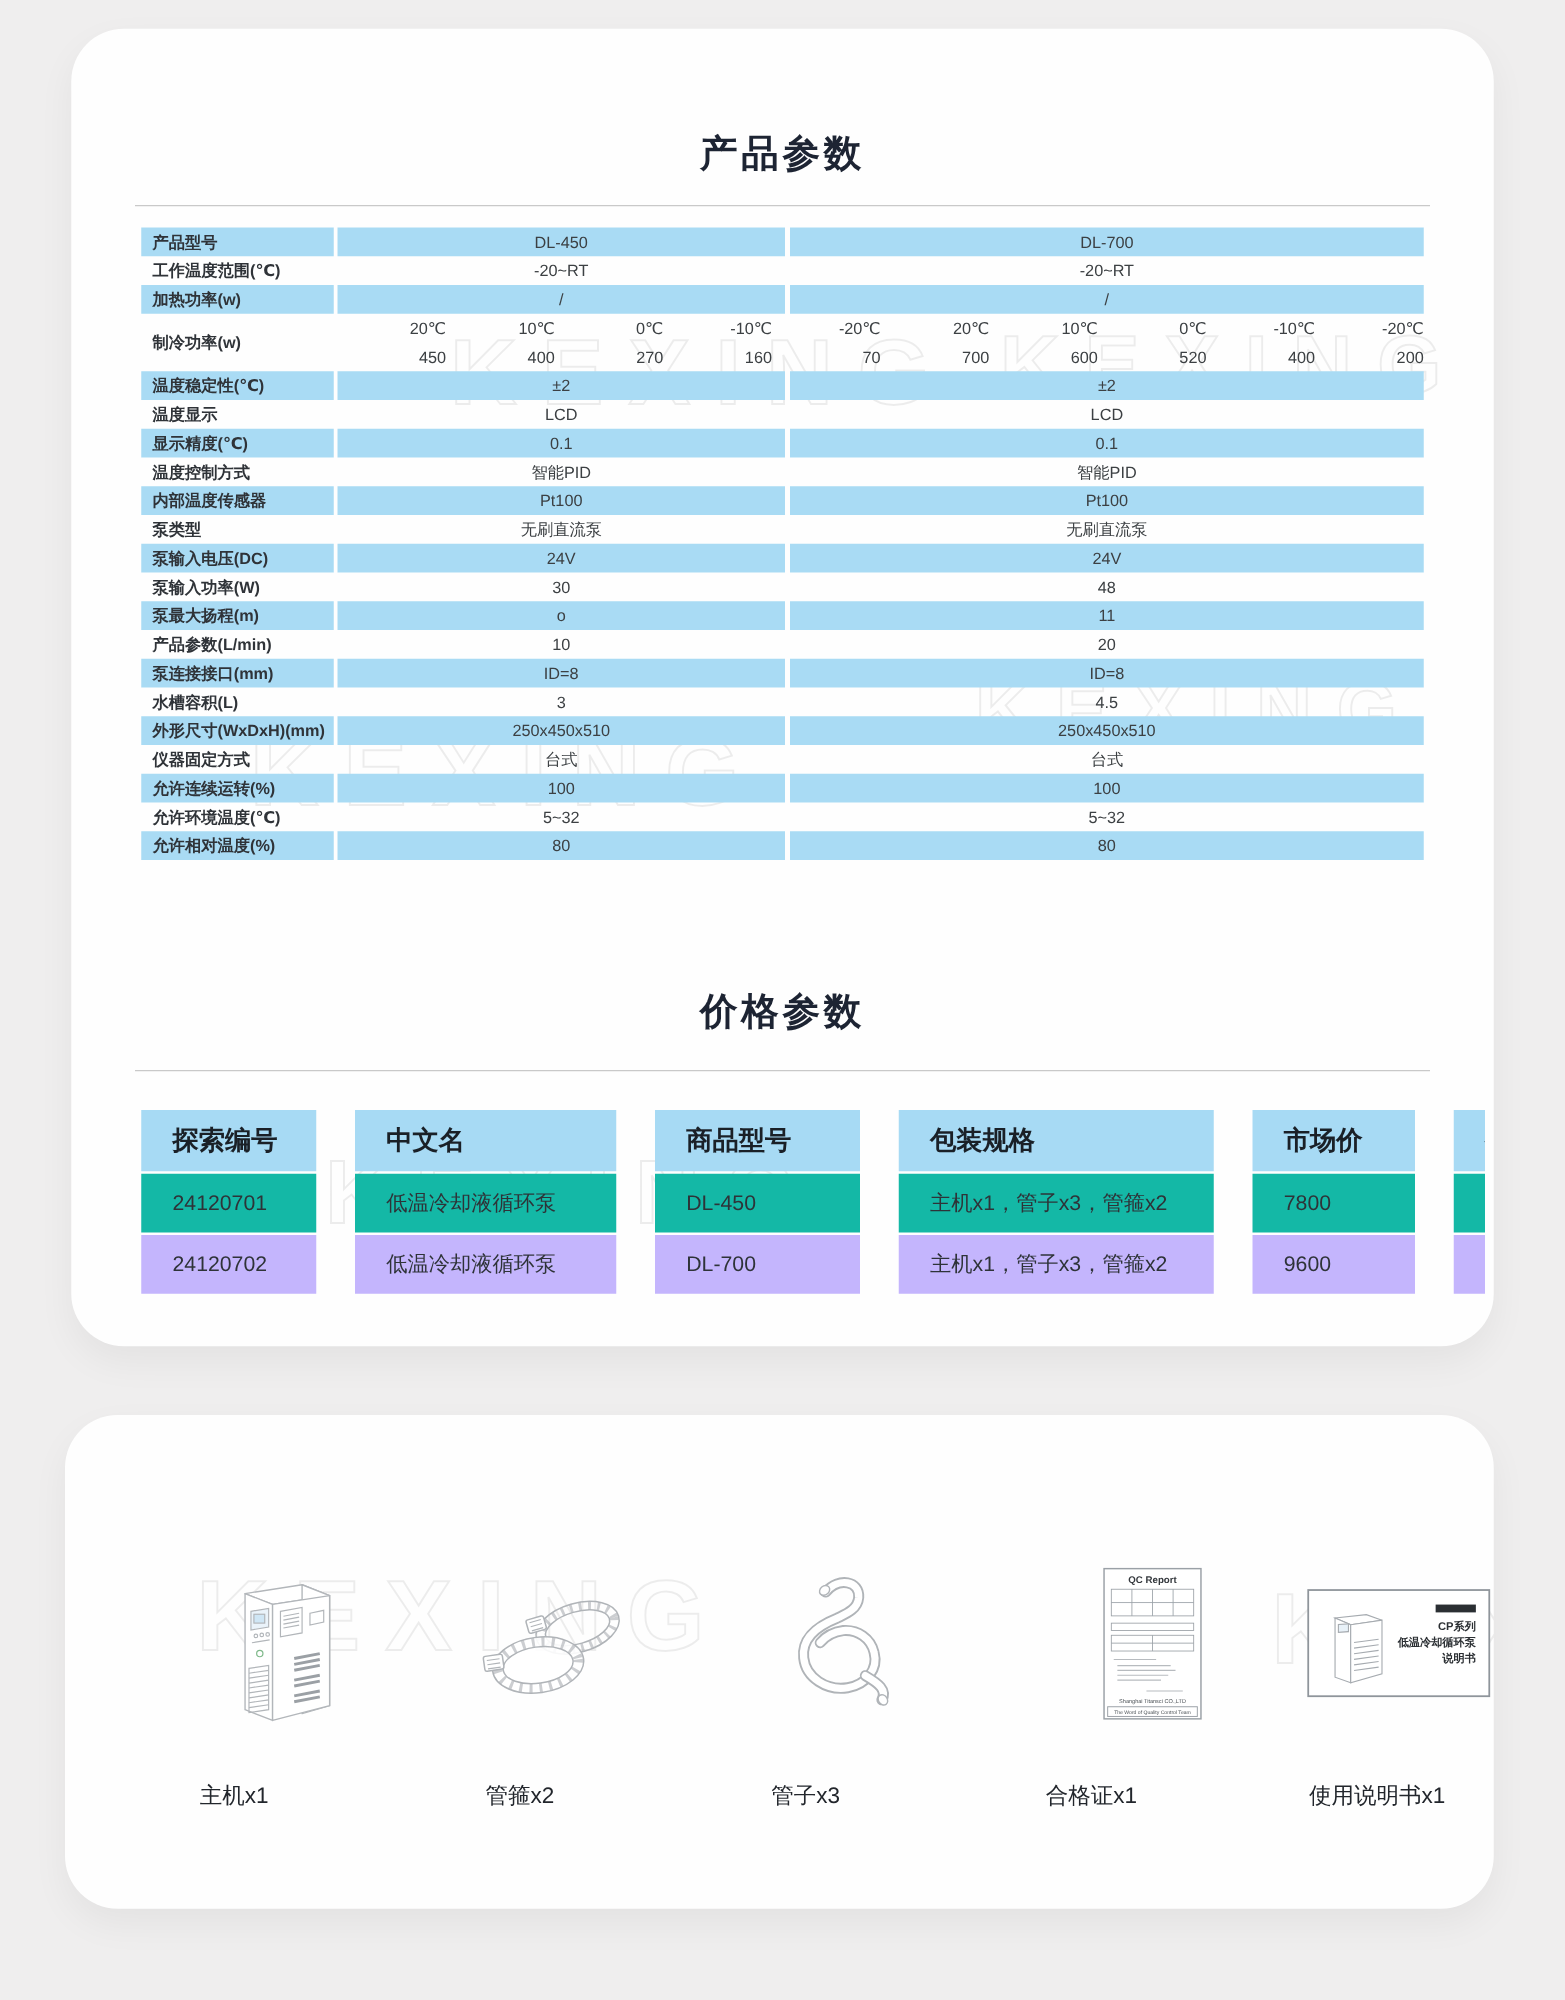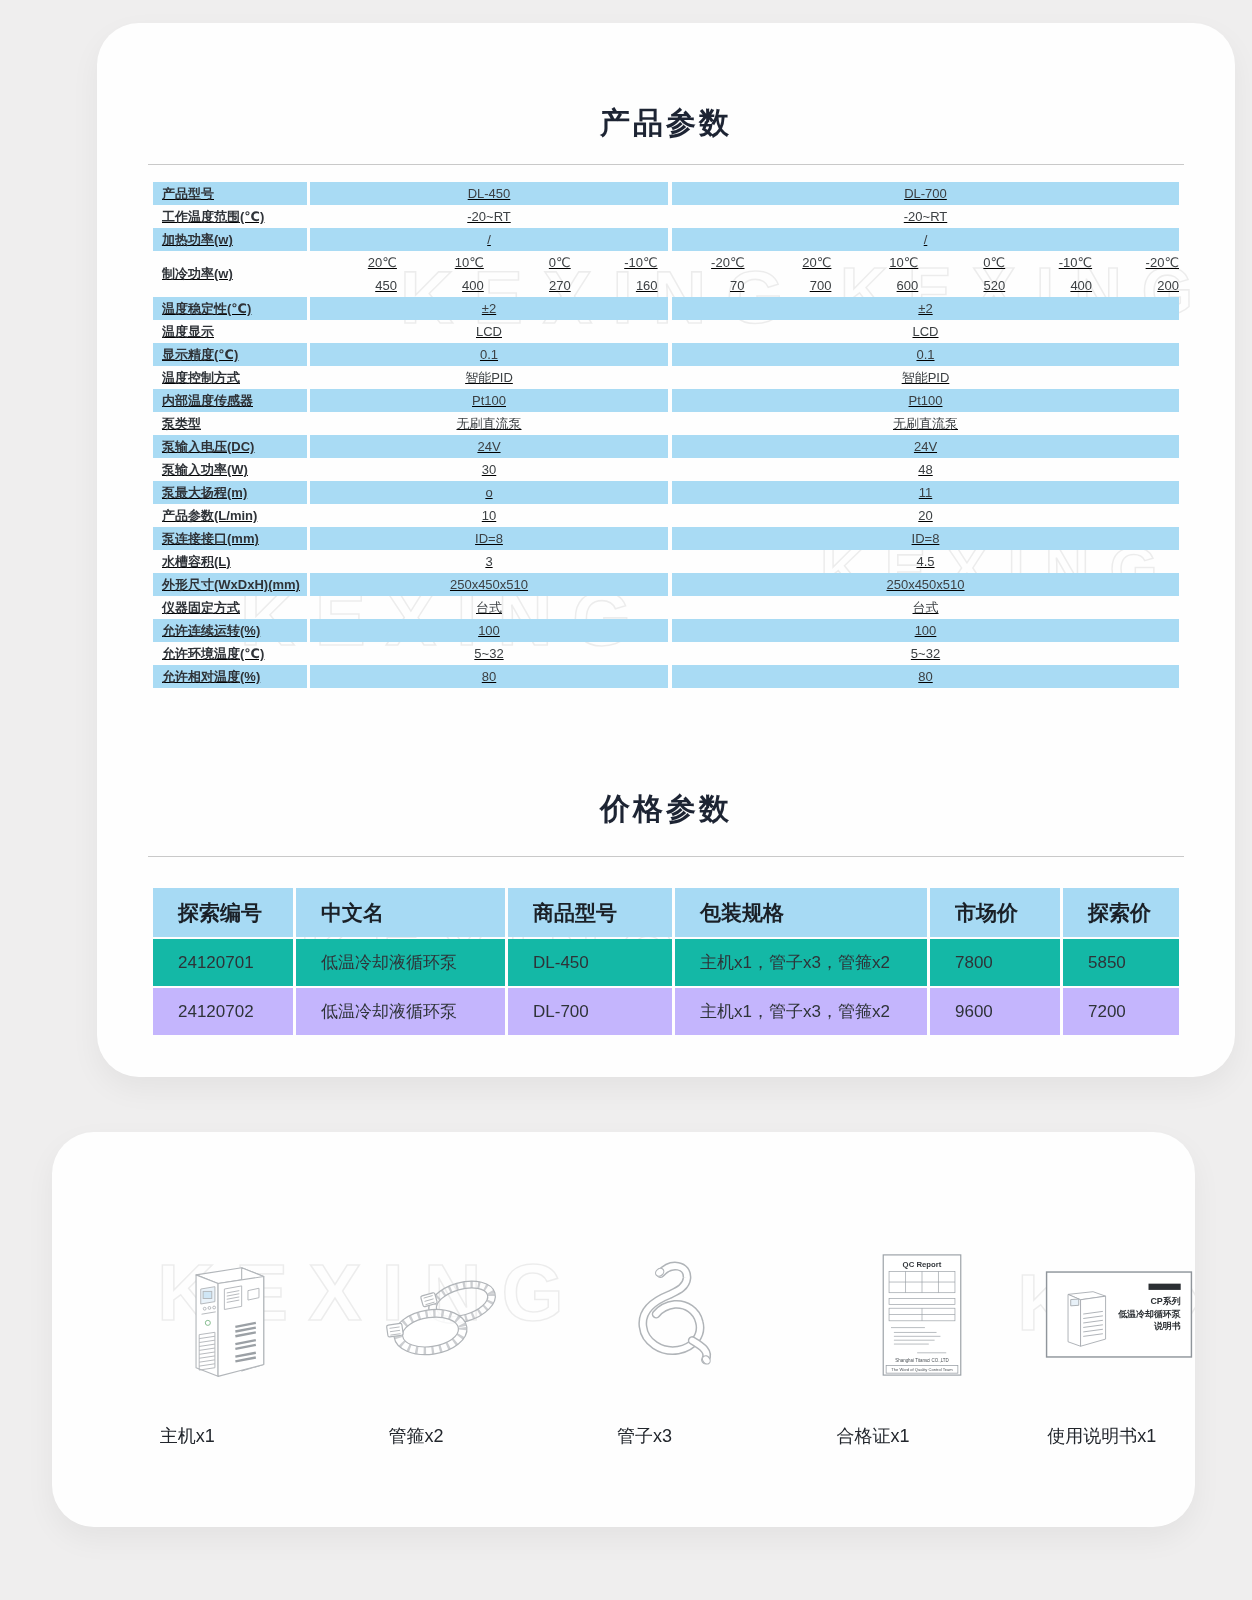--- a/index.html
+++ b/index.html
@@ -7,45 +7,45 @@
     width:1252px;height:1600px;
     background:#efeeee;
     font-family:"Liberation Sans","DejaVu Sans",sans-serif;
     position:relative;overflow:hidden;
     -webkit-font-smoothing:antialiased;
   }
   .card{
     position:absolute;background:#fefefe;border-radius:42px;
     box-shadow:0 12px 30px rgba(0,0,0,0.05);overflow:hidden;
   }
-  #card-product{left:57px;top:23px;width:1138px;height:1054px;margin-left:40px;}
+  #card-product{left:57px;top:23px;width:1138px;height:1054px;}
   #card-packing{left:52px;top:1132px;width:1143px;height:395px;}
   .section-title{
     position:absolute;left:0;width:100%;text-align:center;
     font-size:30px;font-weight:600;color:#1d2433;letter-spacing:3px;margin:0;
   }
   .divider{position:absolute;left:51px;width:1036px;height:0;border-top:1.5px solid #c9c9c9;}
   
-  #spec-table{position:absolute;left:56px;top:159px;width:1026px;text-decoration:underline;}
+  #spec-table{position:absolute;left:56px;top:159px;width:1026px;}
   .spec-row{display:flex;width:100%;height:23px;font-size:13px;color:#3c4043;}
   .spec-row.double{height:46px;}
   .spec-label{
     width:154px;flex:none;padding-left:9px;box-sizing:border-box;
     font-weight:700;color:#2f3338;line-height:23px;margin-right:3px;
     white-space:nowrap;overflow:hidden;
   }
   .spec-row.double .spec-label{line-height:46px;}
   .cell-a{width:358px;flex:none;text-align:center;line-height:23px;margin-right:4px;}
   .cell-b{flex:1;text-align:center;line-height:23px;}
   .spec-row.blue .spec-label,.spec-row.blue .cell-a,.spec-row.blue .cell-b{background:#a9dbf4;}
   .cool-grid{flex:1;display:grid;grid-template-columns:repeat(10,1fr);grid-auto-rows:23px;}
   .cool-grid span{text-align:right;line-height:23px;}
   
   #price-table{position:absolute;left:56px;top:865px;width:1026px;}
-  .price-row{display:flex;width:100%;}
+  .price-row{display:flex;width:100%;gap:28px;}
   .price-row > div{box-sizing:border-box;padding-left:25px;margin-right:3px;white-space:nowrap;overflow:hidden;}
   .price-row > div:last-child{margin-right:0;}
   .pc1{width:140px;flex:none;}
   .pc2{width:209px;flex:none;}
   .pc3{width:164px;flex:none;}
   .pc4{width:252px;flex:none;}
   .pc5{width:130px;flex:none;}
   .pc6{flex:1;}
   .price-head{height:49px;font-size:21px;font-weight:600;color:#1a2027;}
   .price-head > div{background:#a7daf4;line-height:49px;}

